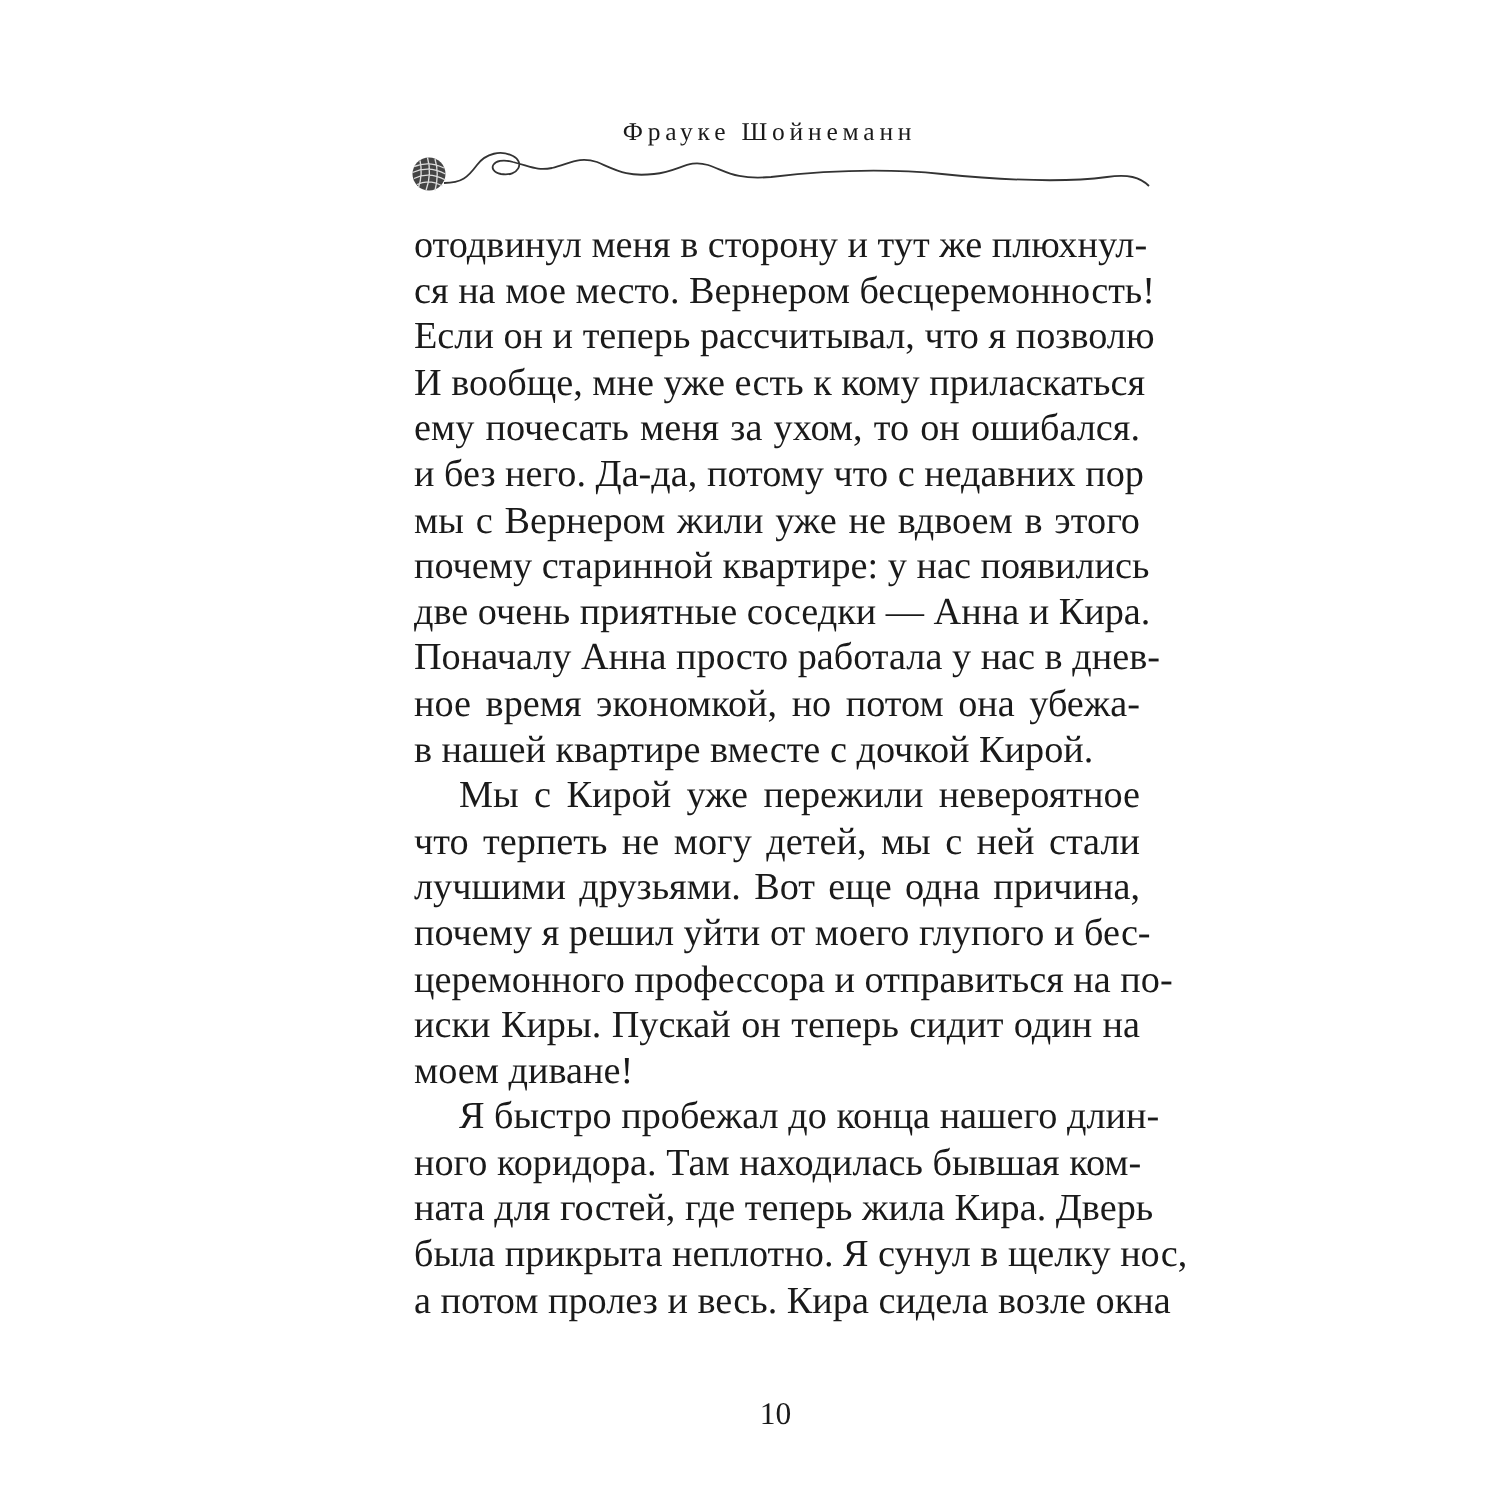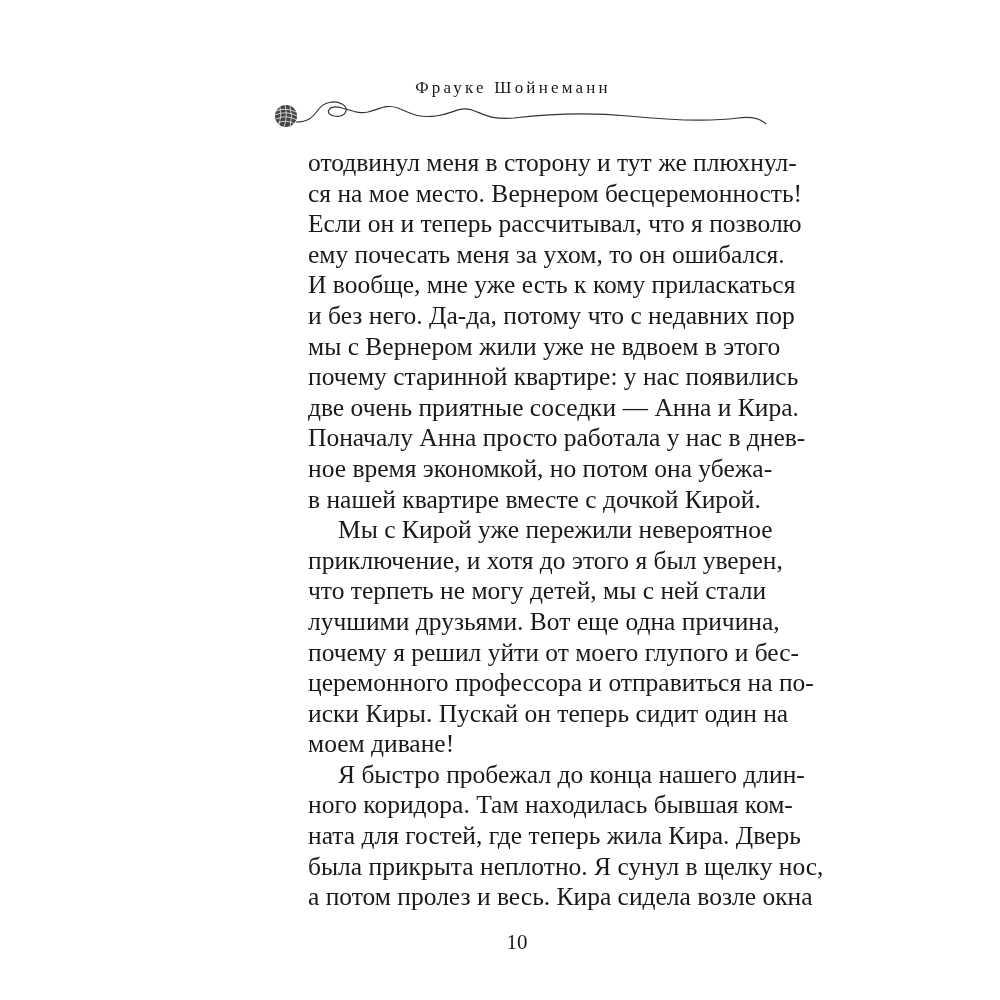--- a/index.html
+++ b/index.html
@@ -46,21 +46,20 @@
       font-size: 25.5px;
       line-height: 30.6px;
       margin: 0;
     }
     .line {
       display: block;
       white-space: nowrap;
       text-align: justify;
       text-align-last: justify;
       height: 30.6px;
-      margin-left: 32px;
     }
     .line.last {
       text-align-last: left;
     }
     .line.indent {
       padding-left: 30px;
     }
     .page-number {
       position: absolute;
       top: 930px;
@@ -88,34 +87,33 @@
 
     <path d="M28 24 C 40 24, 44 20, 50 12 C 56 4, 66 2, 74 6 C 82 10, 78 20, 66 18 C 56 16, 60 6, 74 10 C 86 13, 90 16, 100 14 C 112 11, 118 6, 130 10 C 144 16, 150 20, 168 18 C 186 16, 190 8, 204 12 C 216 16, 222 22, 246 20 C 280 16, 320 14, 360 18 C 400 22, 440 24, 470 20 C 484 18, 492 20, 498 26" stroke="#333" stroke-width="1.2" fill="none"></path>
   </svg>
 
   <div class="body-text">
 
     <div>
       <span class="line">отодвинул меня в сторону и тут же плюхнул-</span>
       <span class="line">ся на мое место. Вернером бесцеремонность!</span>
       <span class="line">Если он и теперь рассчитывал, что я позволю</span>
+      <span class="line">И вообще, мне уже есть к кому приласкаться</span>
       <span class="line">ему почесать меня за ухом, то он ошибался.</span>
-      <span class="line">И вообще, мне уже есть к кому приласкаться</span>
       <span class="line">и без него. Да-да, потому что с недавних пор</span>
       <span class="line">мы с Вернером жили уже не вдвоем в этого</span>
       <span class="line">почему старинной квартире: у нас появились</span>
       <span class="line">две очень приятные соседки — Анна и Кира.</span>
       <span class="line">Поначалу Анна просто работала у нас в днев-</span>
       <span class="line">ное время экономкой, но потом она убежа-</span>
       <span class="line last">в нашей квартире вместе с дочкой Кирой.</span>
     </div>
 
     <div>
       <span class="line indent">Мы с Кирой уже пережили невероятное</span>
-      <span class="line">приключение, и хотя до этого я был уверен,</span>
       <span class="line">что терпеть не могу детей, мы с ней стали</span>
       <span class="line">лучшими друзьями. Вот еще одна причина,</span>
       <span class="line">почему я решил уйти от моего глупого и бес-</span>
       <span class="line">церемонного профессора и отправиться на по-</span>
       <span class="line">иски Киры. Пускай он теперь сидит один на</span>
       <span class="line last">моем диване!</span>
     </div>
 
     <div>
       <span class="line indent">Я быстро пробежал до конца нашего длин-</span>

